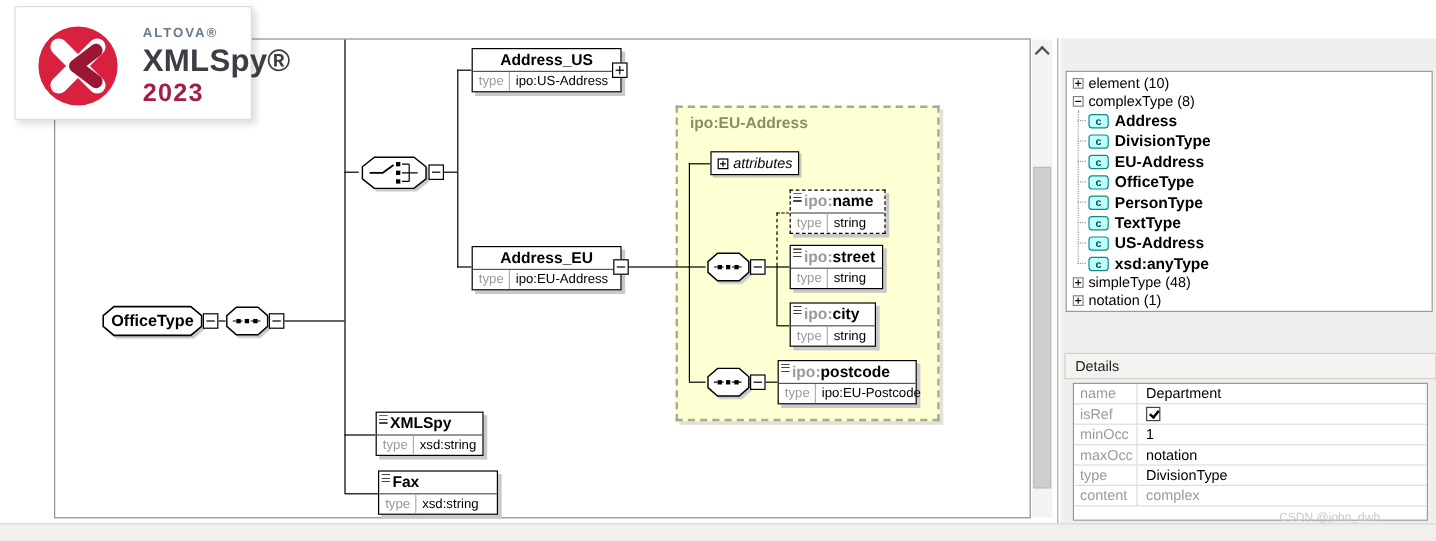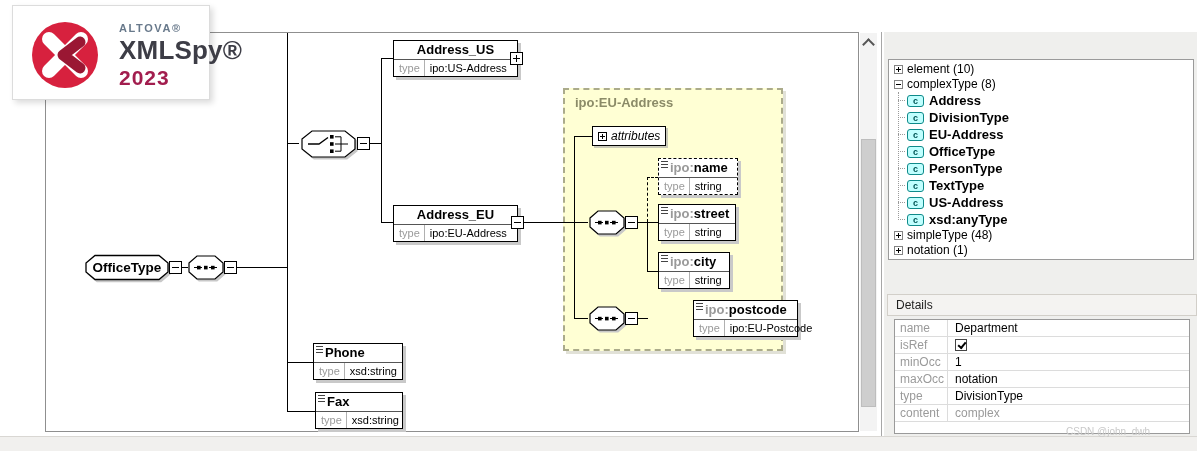--- a/index.html
+++ b/index.html
@@ -230,39 +230,39 @@
 
   <svg class="comp-svg" style="left:588px;top:305px;" width="38" height="27" viewBox="0 0 38 27">
     <polygon points="2,9 10,2 28,2 36,9 36,18 28,25 10,25 2,18" fill="#fff" stroke="#000" stroke-width="1.2"></polygon>
     <line x1="7" y1="13.5" x2="31" y2="13.5" stroke="#000" stroke-dasharray="3,2"></line>
     <rect x="10" y="11.8" width="3.6" height="3.6" fill="#000"></rect>
       <rect x="17" y="11.8" width="3.6" height="3.6" fill="#000"></rect>
       <rect x="24" y="11.8" width="3.6" height="3.6" fill="#000"></rect>
   </svg>
   <div class="mb" style="left:625px;top:312px;"></div>
 
-  <div class="ebox" style="left:648px;top:300px;width:105px;margin-left:45px;">
+  <div class="ebox" style="left:648px;top:300px;width:116px;">
     <span class="ann"></span>
     <div class="et"><span class="pfx">ipo:</span><span>postcode</span></div>
     <div class="tr">
       <span class="tl">type</span>
       <span class="tv">ipo:EU-Postcode</span>
     </div>
   </div>
 
   <div class="ebox" style="left:313px;top:343px;width:90px;">
     <span class="ann"></span>
-    <div class="et">Phone</div>
+    <div class="et">XMLSpy</div>
     <div class="tr">
       <span class="tl">type</span>
       <span class="tv">xsd:string</span>
     </div>
   </div>
 
-  <div class="ebox" style="left:315px;top:392px;width:88px;">
+  <div class="ebox" style="left:315px;top:392px;width:100px;">
     <span class="ann"></span>
     <div class="et">Fax</div>
     <div class="tr">
       <span class="tl">type</span>
       <span class="tv">xsd:string</span>
     </div>
   </div>
 
   <div class="vscroll">
     <div class="arrow-up"></div>

